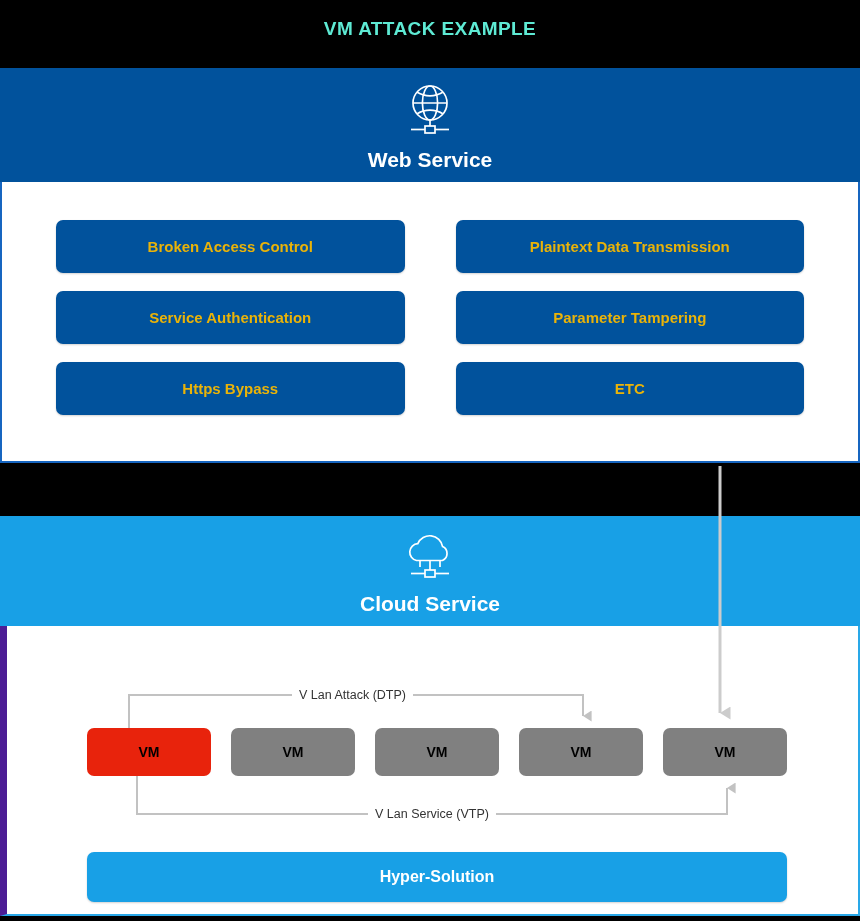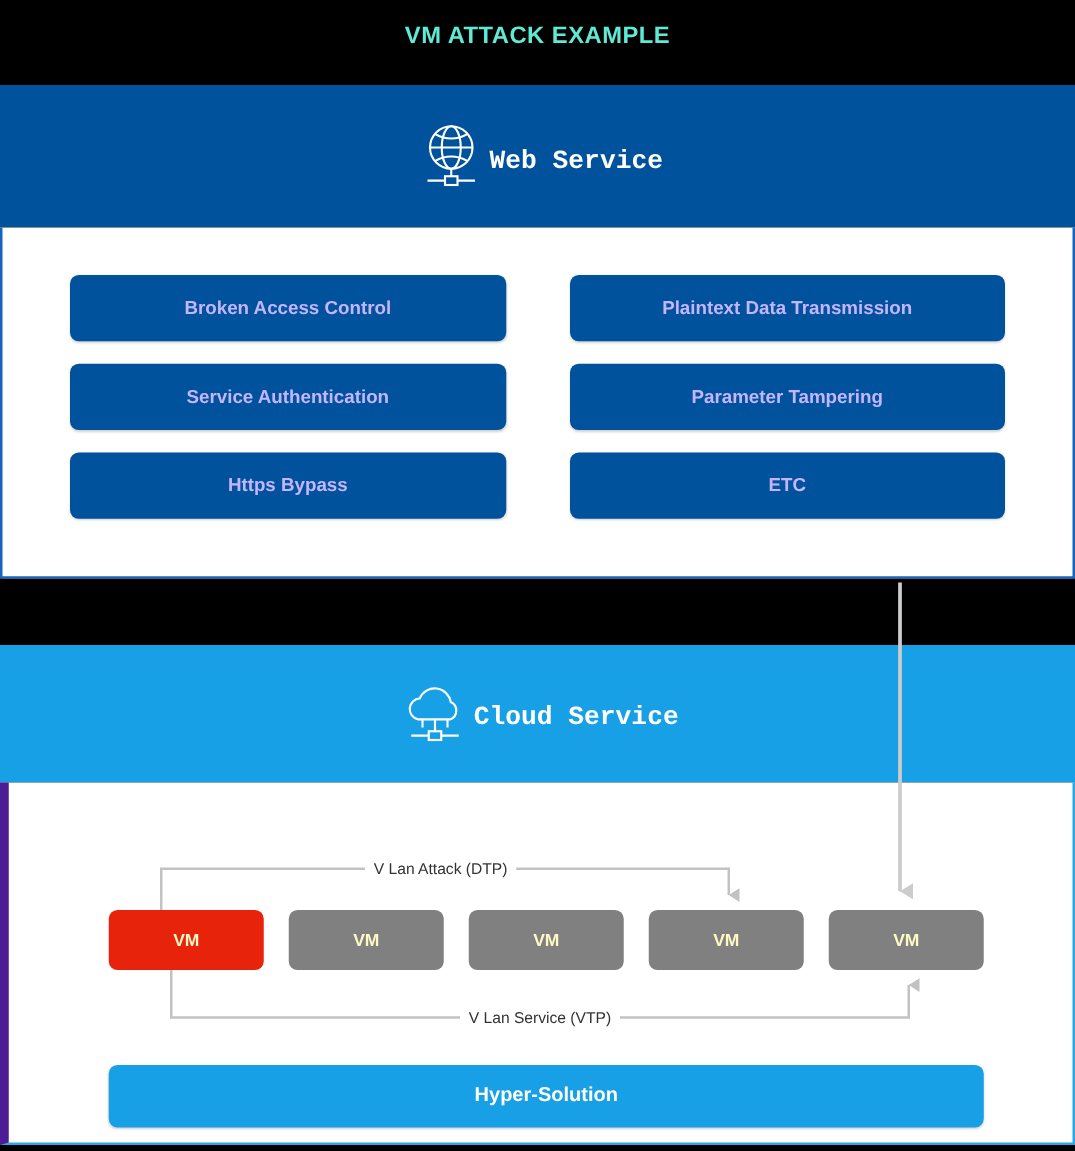--- a/index.html
+++ b/index.html
@@ -29,24 +29,23 @@
     font-weight: bold;
     letter-spacing: 0.4px;
     text-align: center;
     line-height: 1;
     margin-top: -12px;
   }
 
   
   .section-header {
     display: flex;
-    flex-direction: row;
-    align-items: center;
-    justify-content: center;
-    font-family: Liberation Mono, monospace;
+    flex-direction: column;
+    align-items: center;
+    justify-content: center;
   }
   .section-header .icon-wrap {
     line-height: 0;
   }
   .section-header .section-label {
     color: #ffffff;
     font-size: 21px;
     font-weight: bold;
     margin-top: 6px;
   }
@@ -73,21 +72,21 @@
     height: 281px;
     padding: 38px 54px 0 54px;
     display: grid;
     grid-template-columns: 1fr 1fr;
     column-gap: 51px;
     row-gap: 18px;
     align-content: start;
   }
   .threat-btn {
     background: #01529c;
-    color: #c4b5fd;
+    color: #eab308;
     font-size: 15px;
     font-weight: bold;
     border-radius: 7px;
     height: 53px;
     display: flex;
     align-items: center;
     justify-content: center;
     text-align: center;
     box-shadow: 0 1px 2px rgba(0,0,0,0.18);
     user-select: none;
@@ -118,21 +117,21 @@
     display: flex;
     justify-content: space-between;
   }
   .vm-box {
     width: 124px;
     height: 48px;
     border-radius: 7px;
     display: flex;
     align-items: center;
     justify-content: center;
-    color: #fef9c3;
+    color: #000000;
     font-size: 14px;
     font-weight: bold;
     user-select: none;
   }
   .vm-box.normal { background: #808080; }
   .vm-box.attacked { background: #e8230c; }
 
   #hyper-solution {
     position: absolute;
     left: 80px;

